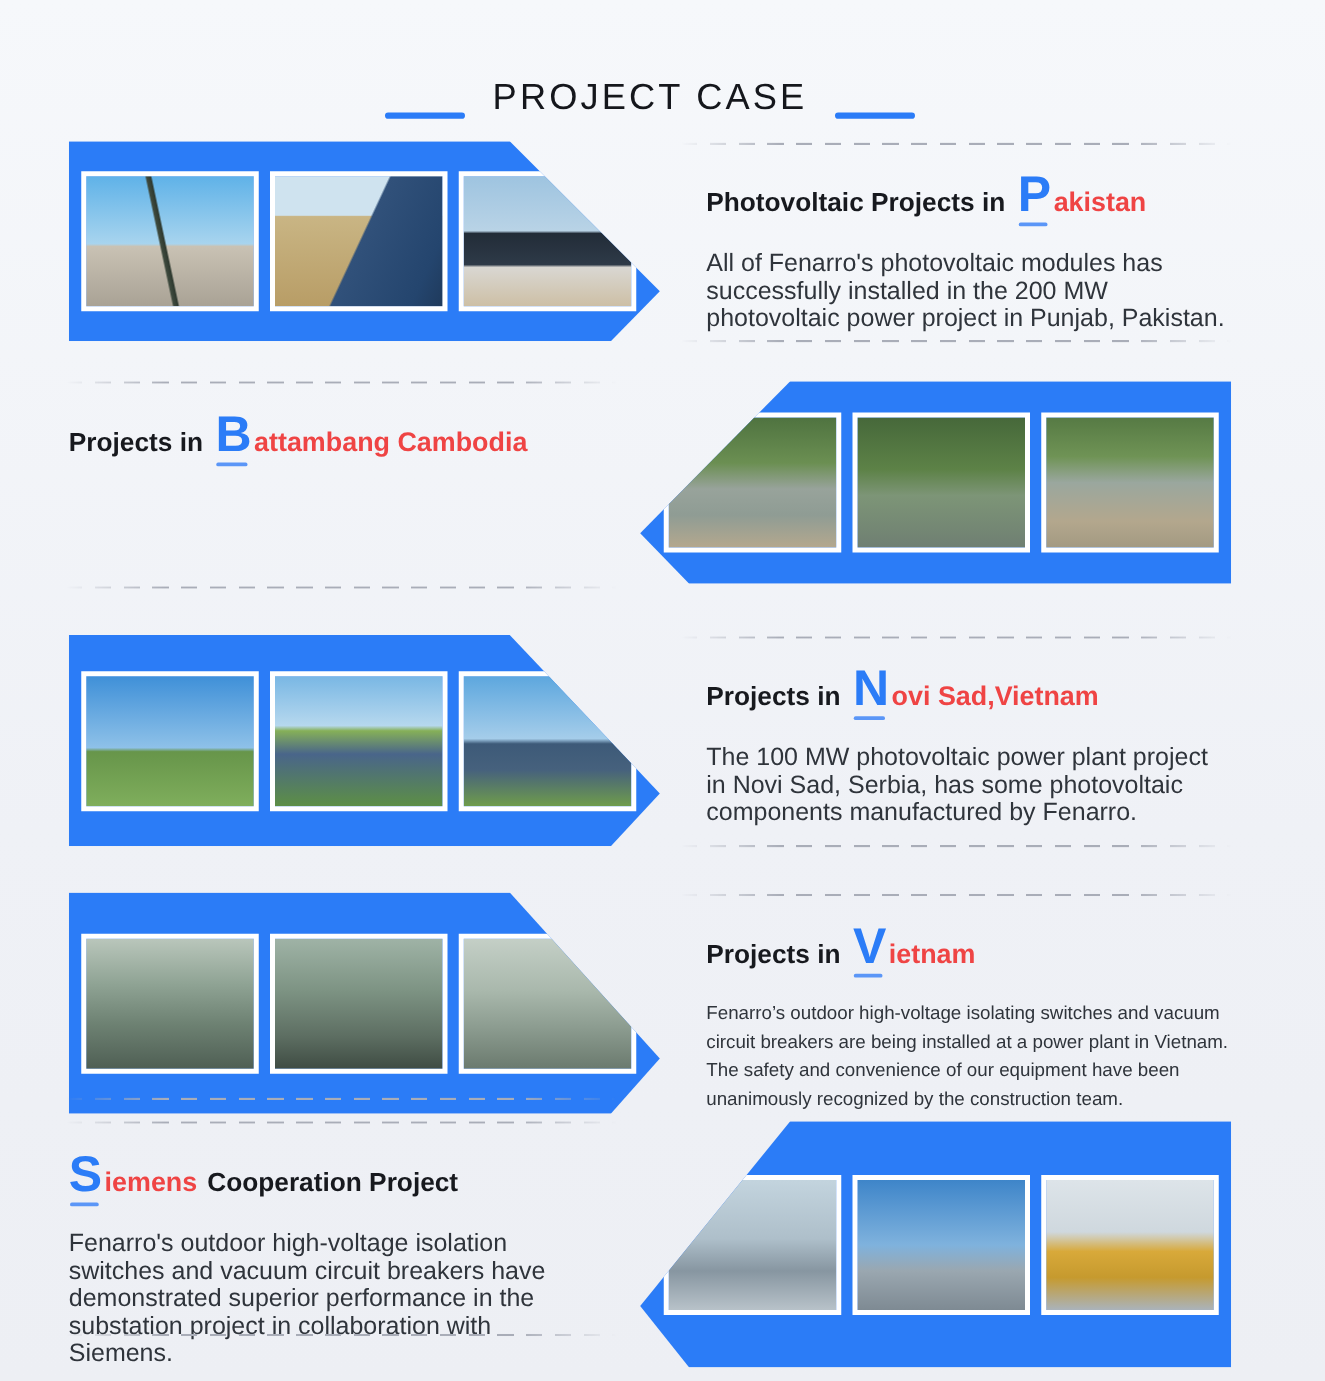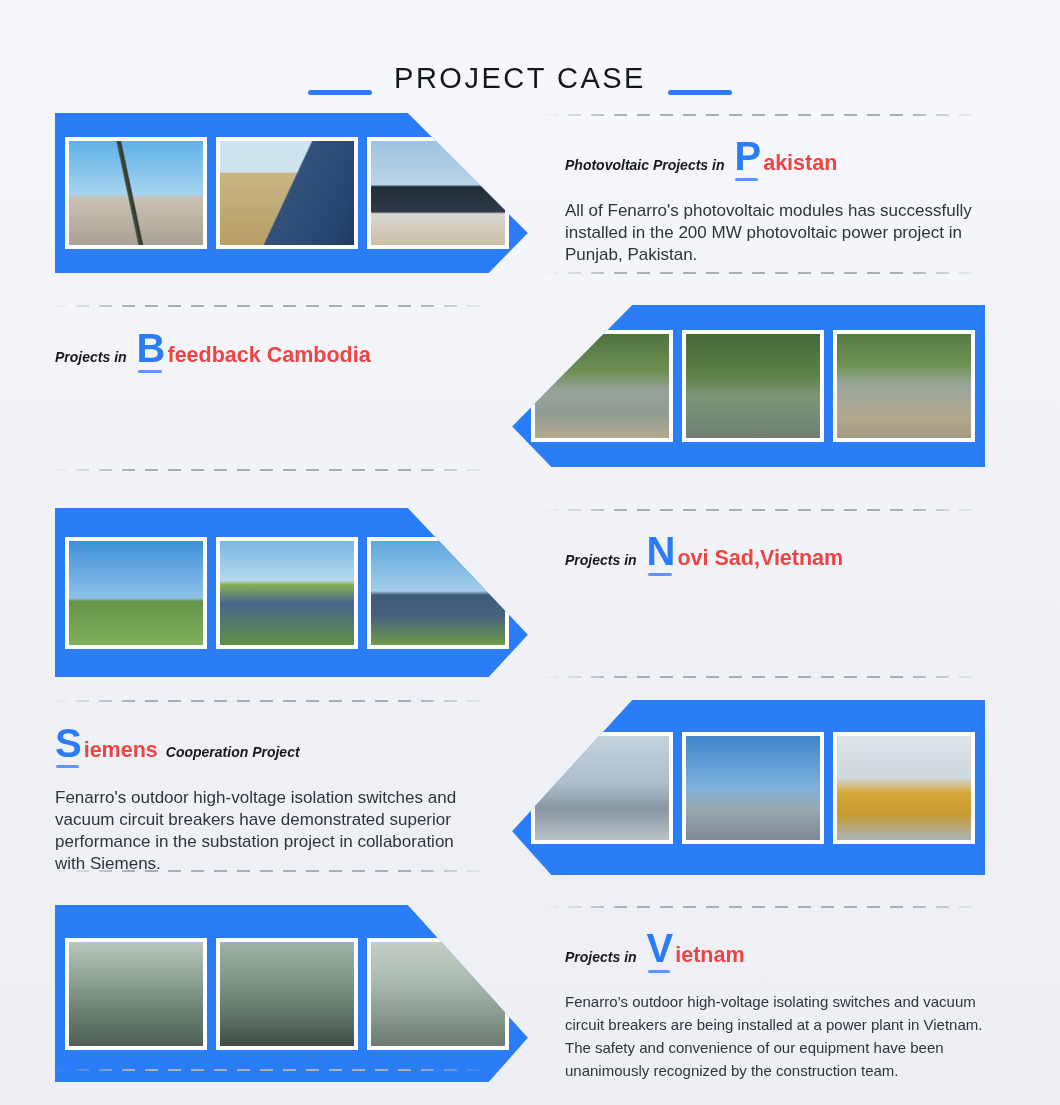--- a/index.html
+++ b/index.html
@@ -51,34 +51,34 @@
   .ph-4a { background:linear-gradient(180deg,#c3d4de 0%,#aebfca 45%,#8796a1 70%,#b8c2c9 100%); }
   .ph-4b { background:linear-gradient(180deg,#3e85c9 0%,#7fb2dd 50%,#9aa7b0 70%,#7e8a93 100%); }
   .ph-4c { background:linear-gradient(180deg,#dde4e9 0%,#cfd8de 40%,#d8a93a 55%,#c69a2e 75%,#aab3bb 100%); }
   .ph-5a { background:linear-gradient(180deg,#b9c6bb 0%,#8fa394 35%,#6e8273 65%,#4f5f54 100%); }
   .ph-5b { background:linear-gradient(180deg,#9fb3a6 0%,#7d9383 40%,#5d6e62 75%,#3f4c43 100%); }
   .ph-5c { background:linear-gradient(180deg,#c4cfc6 0%,#a9b8ac 40%,#8a9a8e 70%,#6b7a6e 100%); }
 
   
   .text { padding-top:20px; }
   .heading { line-height:46px; white-space:nowrap; }
-  .heading .prefix, .heading .suffix { font-size:14px; font-weight:700; color:#17191e;font-style:italic; }
+  .heading .prefix, .heading .suffix { font-size:21px; font-weight:700; color:#17191e; }
   .heading .big {
     position:relative; font-size:40px; font-weight:600; color:#2b7cf7;
     margin-left:10px; margin-right:2px;
   }
   .row.r4 .heading .big { margin-left:0; }
   .heading .big::after {
     content:""; position:absolute; left:1px; right:3px; bottom:-3px;
     height:3px; background:#5b96f7; border-radius:2px;
   }
   .heading .rest { font-size:21.5px; font-weight:600; color:#ef4444; }
   .heading .suffix { margin-left:8px; }
   .body {
-    margin-top:12px; font-size:17px; line-height:22px; color:#2f343b; max-width:425px;
+    margin-top:12px; font-size:20px; line-height:22px; color:#2f343b; max-width:425px;
   }
   .r5 .body { font-size:15px; line-height:23px; margin-top:10px; }
 
   
   .dash {
     position:absolute; height:2px; width:440px;
     background:repeating-linear-gradient(90deg,#a9adb8 0 13px,transparent 13px 23px);
     -webkit-mask:linear-gradient(90deg,transparent,#000 18%,#000 82%,transparent);
             mask:linear-gradient(90deg,transparent,#000 18%,#000 82%,transparent);
   }
@@ -109,64 +109,65 @@
       <div class="dash tr"></div>
       <div class="heading"><span class="prefix">Photovoltaic Projects in</span><span class="big">P</span><span class="rest">akistan</span></div>
       <p class="body">All of Fenarro's photovoltaic modules has successfully installed in the 200 MW photovoltaic power project in Punjab, Pakistan.</p>
       <div class="dash br"></div>
     </div>
   </div>
 
   <div class="row img-right r2">
     <div class="text">
       <div class="dash tl"></div>
-      <div class="heading"><span class="prefix">Projects in</span><span class="big">B</span><span class="rest">feedback Cambodia</span></div>
+      <div class="heading"><span class="prefix">Projects in</span><span class="big">B</span><span class="rest">attambang Cambodia</span></div>
       <div class="dash bl"></div>
     </div>
     <div class="shape right">
       <div class="ph ph-2a" title="substation-transformers-hillside"></div>
       <div class="ph ph-2b" title="substation-insulator-tower"></div>
       <div class="ph ph-2c" title="substation-switchyard"></div>
     </div>
   </div>
 
   <div class="row img-left r3">
     <div class="shape left">
       <div class="ph ph-3a" title="solar-field-blue-sky"></div>
       <div class="ph ph-3b" title="solar-array-green-field"></div>
       <div class="ph ph-3c" title="solar-farm-rows"></div>
     </div>
     <div class="text">
       <div class="dash tr"></div>
       <div class="heading"><span class="prefix">Projects in</span><span class="big">N</span><span class="rest">ovi Sad,Vietnam</span></div>
+      <p class="body">The 100 MW photovoltaic power plant project in Novi Sad, Serbia, has some photovoltaic components manufactured by Fenarro.</p>
       <div class="dash br"></div>
-    </div>
-  </div>
-
-  <div class="row img-right r4">
-    <div class="text">
-      <div class="dash tl"></div>
-      <div class="heading"><span class="big">S</span><span class="rest">iemens</span><span class="suffix">Cooperation Project</span></div>
-      <p class="body">Fenarro's outdoor high-voltage isolation switches and vacuum circuit breakers have demonstrated superior performance in the substation project in collaboration with Siemens.</p>
-      <div class="dash bl"></div>
-    </div>
-    <div class="shape right">
-      <div class="ph ph-4a" title="high-voltage-isolation-switch"></div>
-      <div class="ph ph-4b" title="substation-steel-structure"></div>
-      <div class="ph ph-4c" title="yellow-transformer-factory"></div>
     </div>
   </div>
 
   <div class="row img-left r5">
     <div class="shape left">
       <div class="ph ph-5a" title="workers-on-substation-frame"></div>
       <div class="ph ph-5b" title="substation-equipment-install"></div>
       <div class="ph ph-5c" title="power-plant-structures"></div>
     </div>
     <div class="text">
       <div class="dash tr"></div>
       <div class="heading"><span class="prefix">Projects in</span><span class="big">V</span><span class="rest">ietnam</span></div>
       <p class="body">Fenarro’s outdoor high-voltage isolating switches and vacuum circuit breakers are being installed at a power plant in Vietnam. The safety and convenience of our equipment have been unanimously recognized by the construction team.</p>
     </div>
     <div class="dash bl5"></div>
   </div>
 
+  <div class="row img-right r4">
+    <div class="text">
+      <div class="dash tl"></div>
+      <div class="heading"><span class="big">S</span><span class="rest">iemens</span><span class="suffix">Cooperation Project</span></div>
+      <p class="body">Fenarro's outdoor high-voltage isolation switches and vacuum circuit breakers have demonstrated superior performance in the substation project in collaboration with Siemens.</p>
+      <div class="dash bl"></div>
+    </div>
+    <div class="shape right">
+      <div class="ph ph-4a" title="high-voltage-isolation-switch"></div>
+      <div class="ph ph-4b" title="substation-steel-structure"></div>
+      <div class="ph ph-4c" title="yellow-transformer-factory"></div>
+    </div>
+  </div>
+
 </div>
 
 </body></html>

